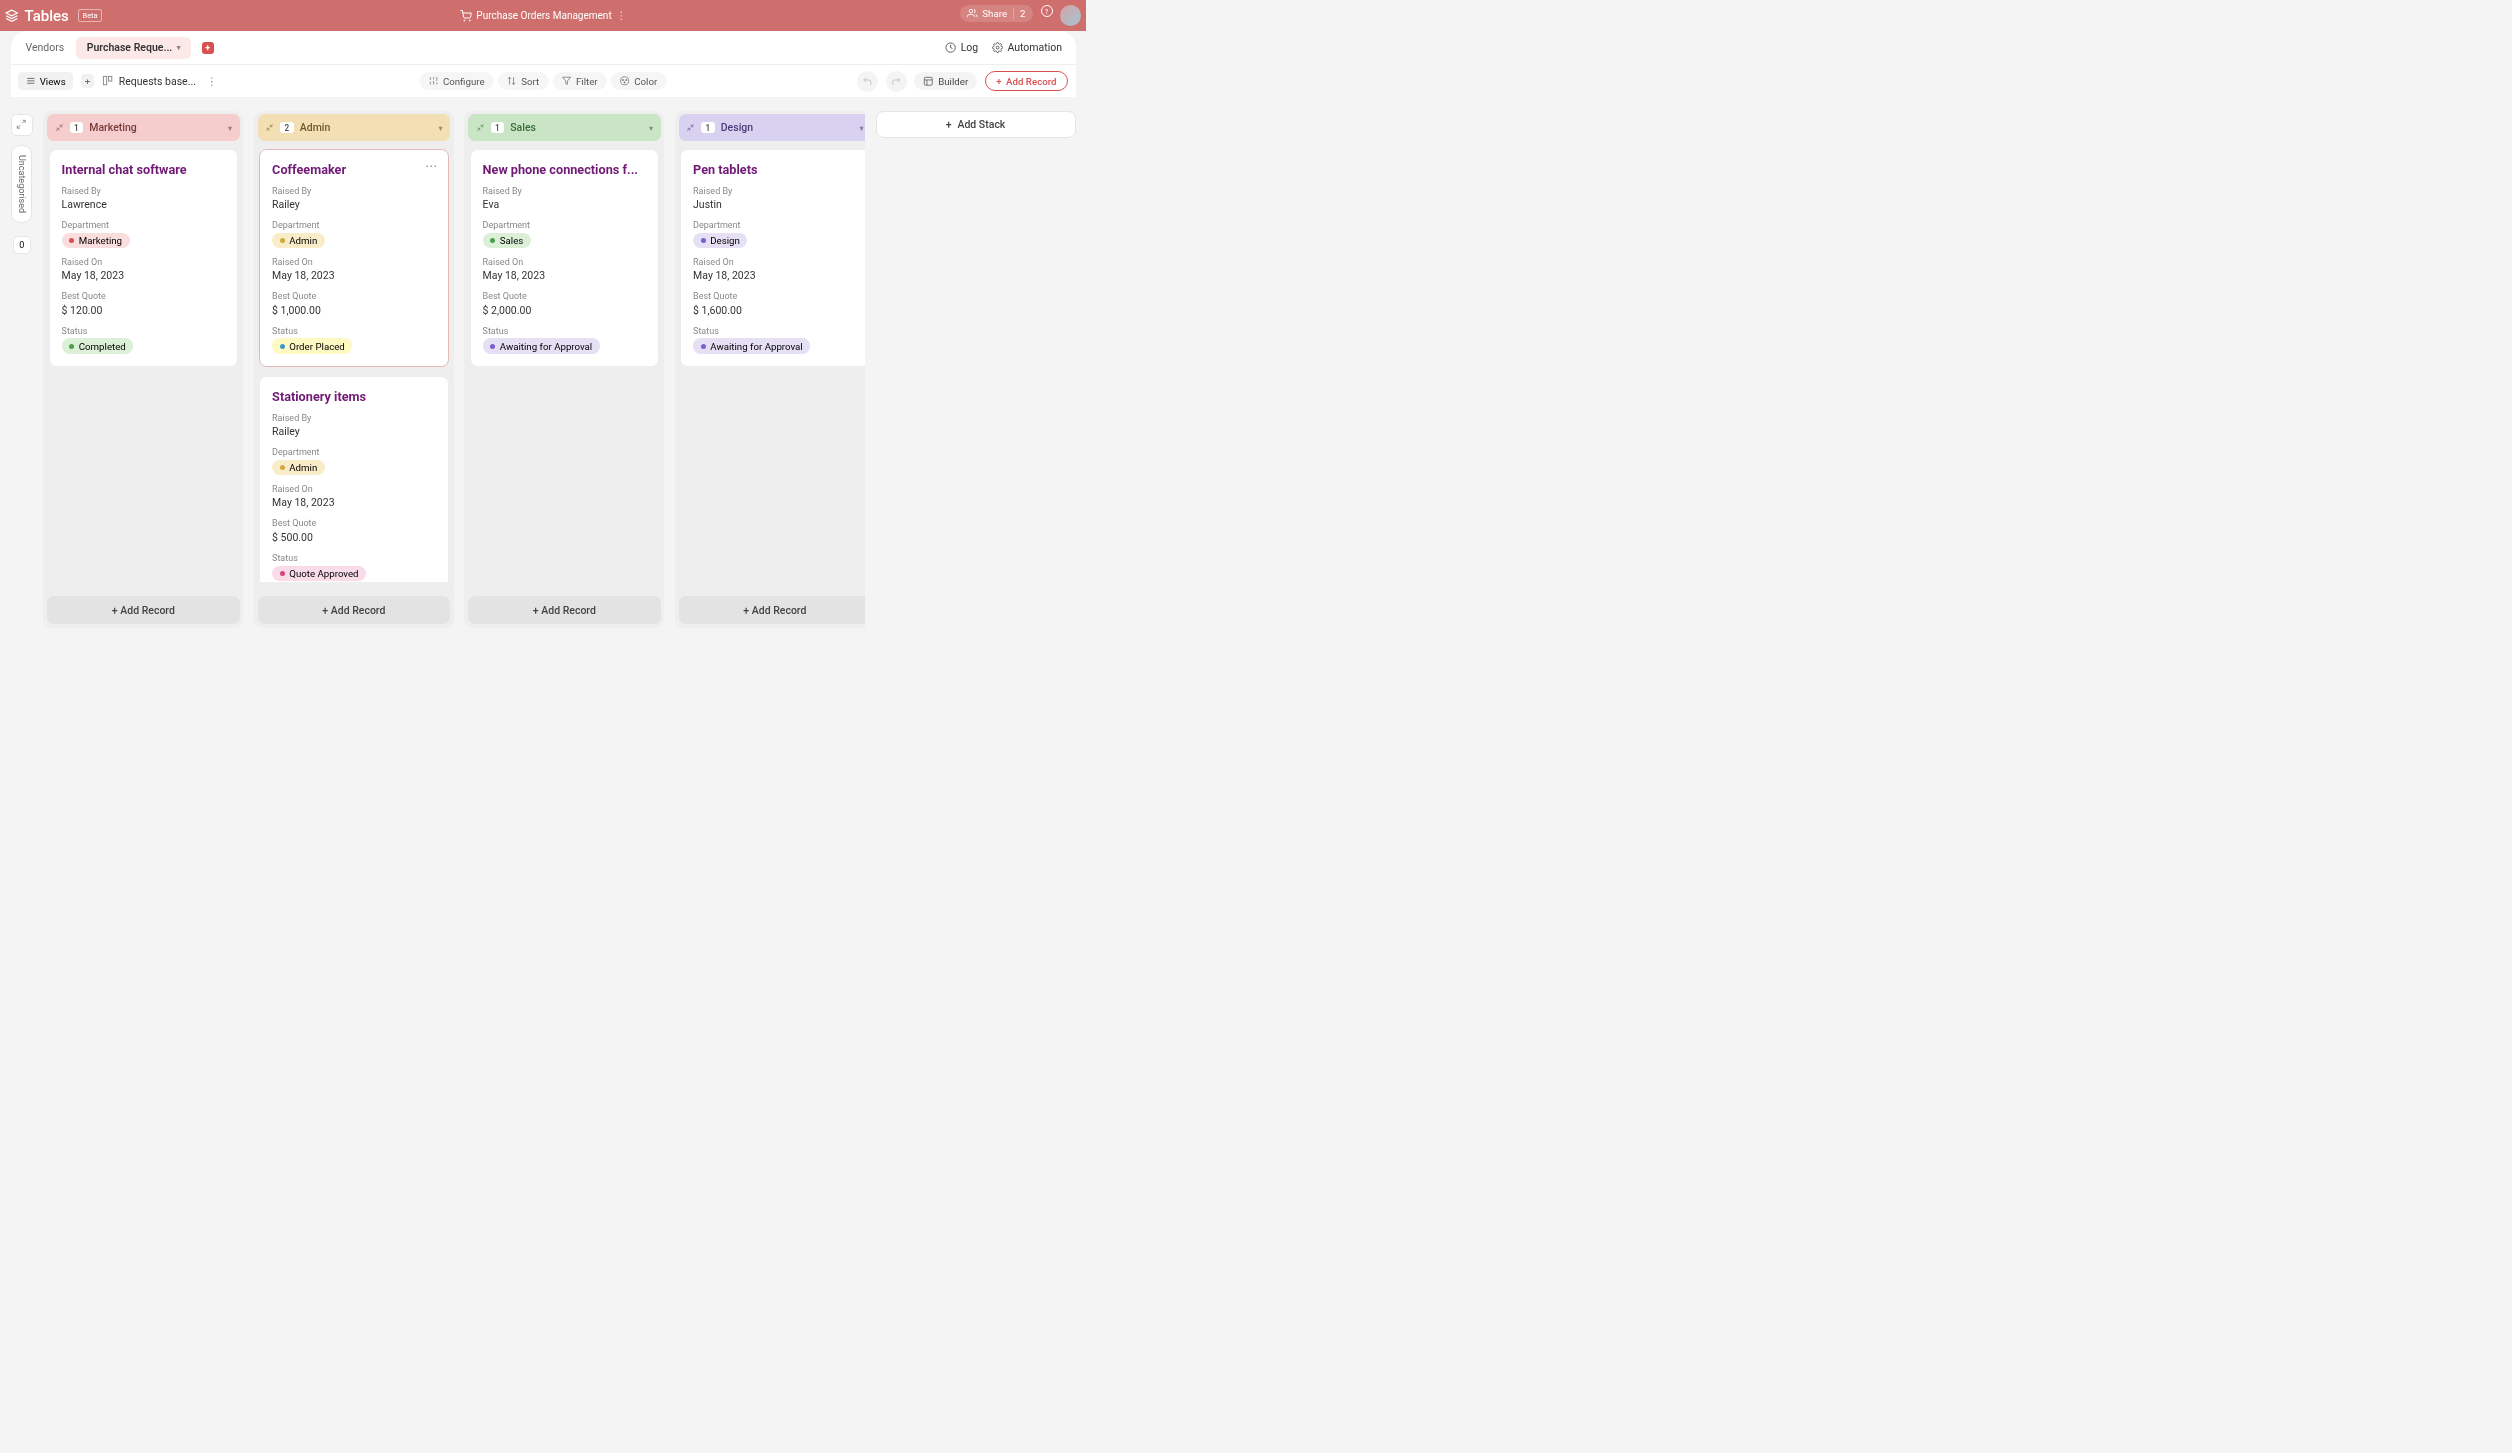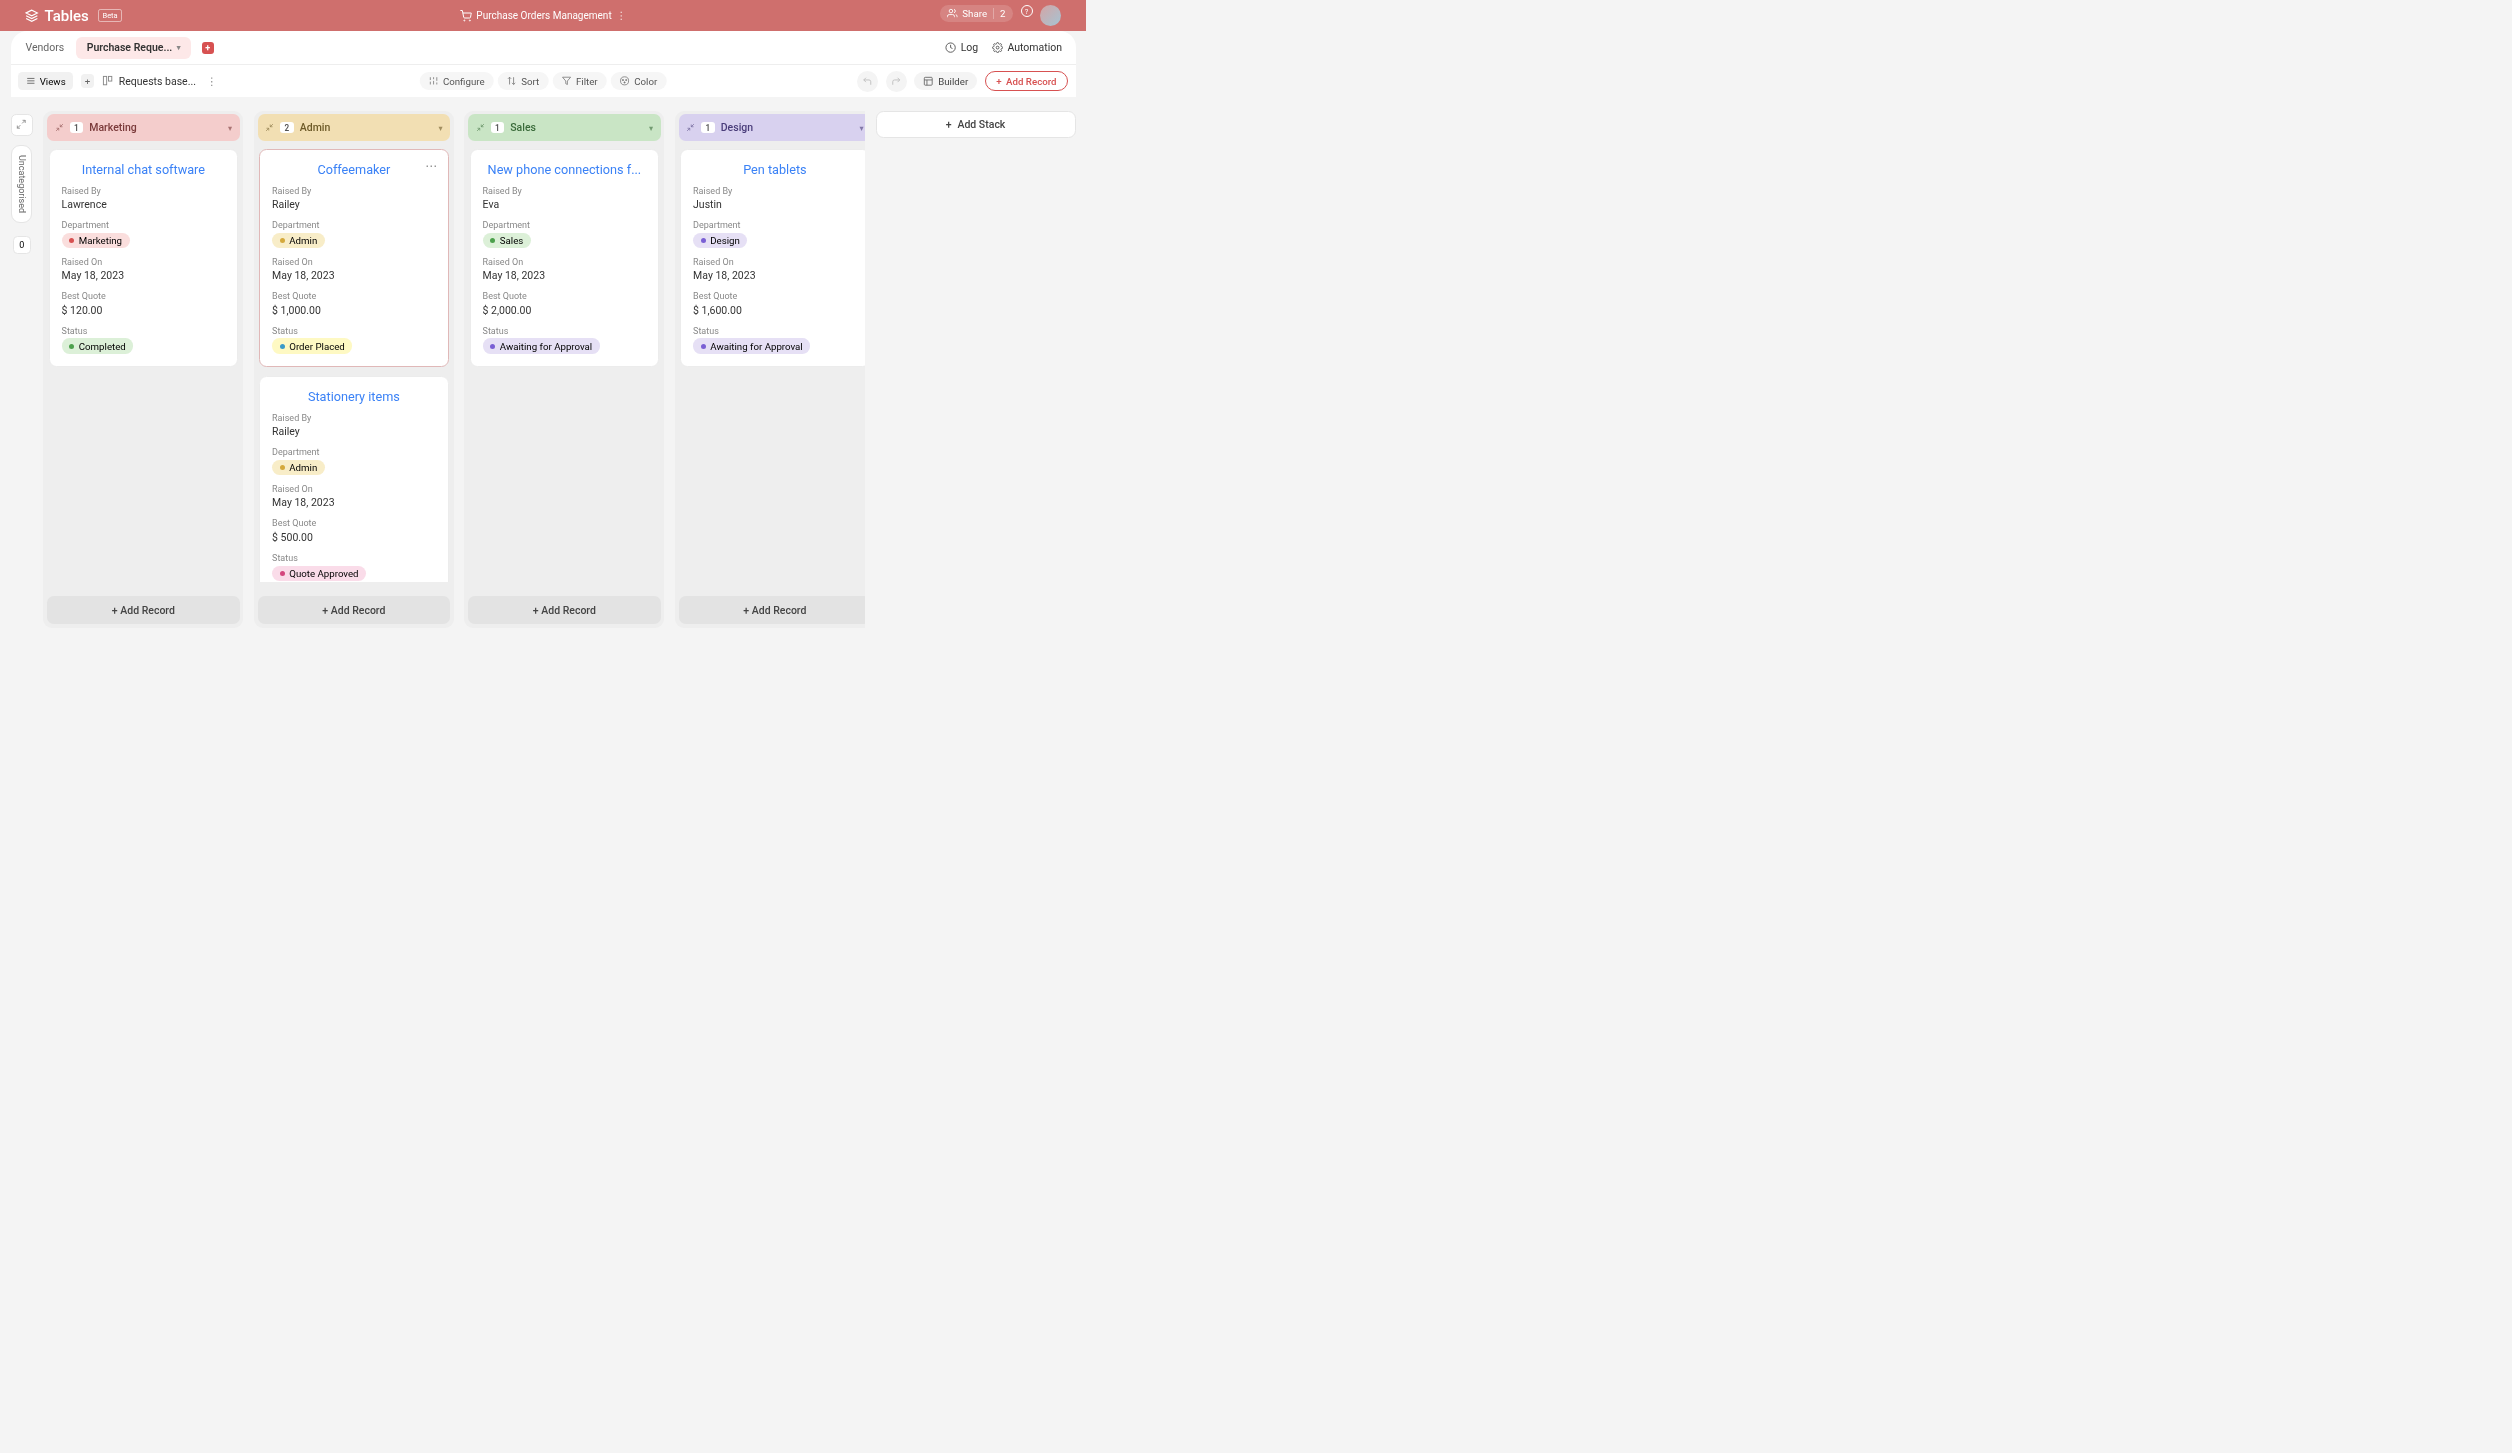--- a/index.html
+++ b/index.html
@@ -1,17 +1,17 @@
 <!DOCTYPE html>
 <html style="font-size:12px"><head>
 <meta charset="utf-8">
 <style>
 * { margin:0; padding:0; box-sizing:border-box; font-family:-apple-system,BlinkMacSystemFont,"Segoe UI",Roboto,sans-serif; }
 body { background:#f4f4f4; width:1086px; height:628px; overflow:hidden; }
-.topbar { height:31px; background:#cf6f6d; display:flex; align-items:center; padding:0 25px; color:#fff; position:relative; }
+.topbar { height:31px; background:#cf6f6d; display:flex; align-items:center; padding:0 5px; color:#fff; position:relative; }
 .topbar-left { display:flex; align-items:center; gap:6px; }
 .logo-icon { width:13.5px; height:13.5px; }
 .app-title { font-size:15px; font-weight:500; }
 .beta-badge { font-size:7.5px; border:0.7px solid rgba(255,255,255,0.5); border-radius:2.2px; padding:0.7px 3.7px; margin-left:3px; }
 .topbar-center { position:absolute; left:50%; transform:translateX(-50%); display:flex; align-items:center; gap:4.5px; font-size:10px; }
 .topbar-right { margin-left:auto; display:flex; align-items:flex-start; gap:7.5px; }
 .share-pill { display:flex; align-items:center; gap:4.5px; background:rgba(255,255,255,0.15); border-radius:10.5px; padding:3px 7.5px; font-size:9.7px; }
 .share-count { border-left:0.7px solid rgba(255,255,255,0.3); padding-left:6px; margin-left:1.5px; }
 .help-icon { width:12px; height:12px; border:1.1px solid #fff; border-radius:50%; display:flex; align-items:center; justify-content:center; font-size:7.5px; }
 .avatar { width:21px; height:21px; border-radius:50%; background:linear-gradient(135deg,#d4a5a5,#a5c4d4); }
@@ -40,21 +40,21 @@
 .stack { width:200px; flex-shrink:0; display:flex; flex-direction:column; background:#eeeeee; border-radius:9px; padding:3.7px; }
 .stack-header { height:27px; border-radius:6.7px; display:flex; align-items:center; padding:0 7.5px; gap:6px; font-size:10.5px; font-weight:500; }
 .stack-header.marketing{background:#f4cdcc;color:#7a3a3a;} .stack-header.admin{background:#f2dfb3;color:#6d5a28;} .stack-header.sales{background:#c9e5c5;color:#3a6b3a;} .stack-header.design{background:#d8d1ef;color:#4a3d7a;}
 .collapse-icon { font-size:8.2px; opacity:0.7; }
 .count-badge { background:#fff; border-radius:3px; padding:0.7px 4.5px; font-size:8.2px; font-weight:600; color:#555; }
 .stack-body { flex:1; overflow-y:auto; padding:7.5px 1.5px 3px 1.5px; display:flex; flex-direction:column; gap:9px; position:relative; }
 .admin-scroll::-webkit-scrollbar{width:4.5px;} .admin-scroll::-webkit-scrollbar-thumb{background:#c8c8c8;border-radius:2.2px;}
 .card { background:#fff; border-radius:7.5px; padding:12px; border:0.7px solid #ececec; position:relative; }
 .card.hover { border:0.7px solid #e0b8b8; }
 .card-menu { position:absolute; right:9px; top:9px; color:#888; font-size:12px; letter-spacing:1.5px; }
-.card-title { font-size:12.7px; font-weight:400; margin-bottom:9px; color:#3b82f6; white-space:nowrap; overflow:hidden; text-overflow:ellipsis;text-align:center; }
+.card-title { font-size:12.7px; font-weight:700; margin-bottom:9px; color:#701a75; white-space:nowrap; overflow:hidden; text-overflow:ellipsis; }
 .field { margin-bottom:9px; }
 .field-label { font-size:9px; color:#888; margin-bottom:2.2px; }
 .field-value { font-size:10.5px; color:#333; }
 .tag { display:inline-flex; align-items:center; gap:4.5px; padding:2.2px 7.5px; border-radius:7.5px; font-size:9.7px; }
 .dot { width:5.2px; height:5.2px; border-radius:50%; }
 .tag.marketing{background:#fadedd;} .tag.marketing .dot{background:#d75151;}
 .tag.admin{background:#f8edc8;} .tag.admin .dot{background:#d4a93c;}
 .tag.sales{background:#dcf0d8;} .tag.sales .dot{background:#4ca04c;}
 .tag.design{background:#e6e0f5;} .tag.design .dot{background:#7a5fd4;}
 .tag.completed{background:#dcf0d8;justify-content:flex-end;} .tag.completed .dot{background:#4ca04c;}

